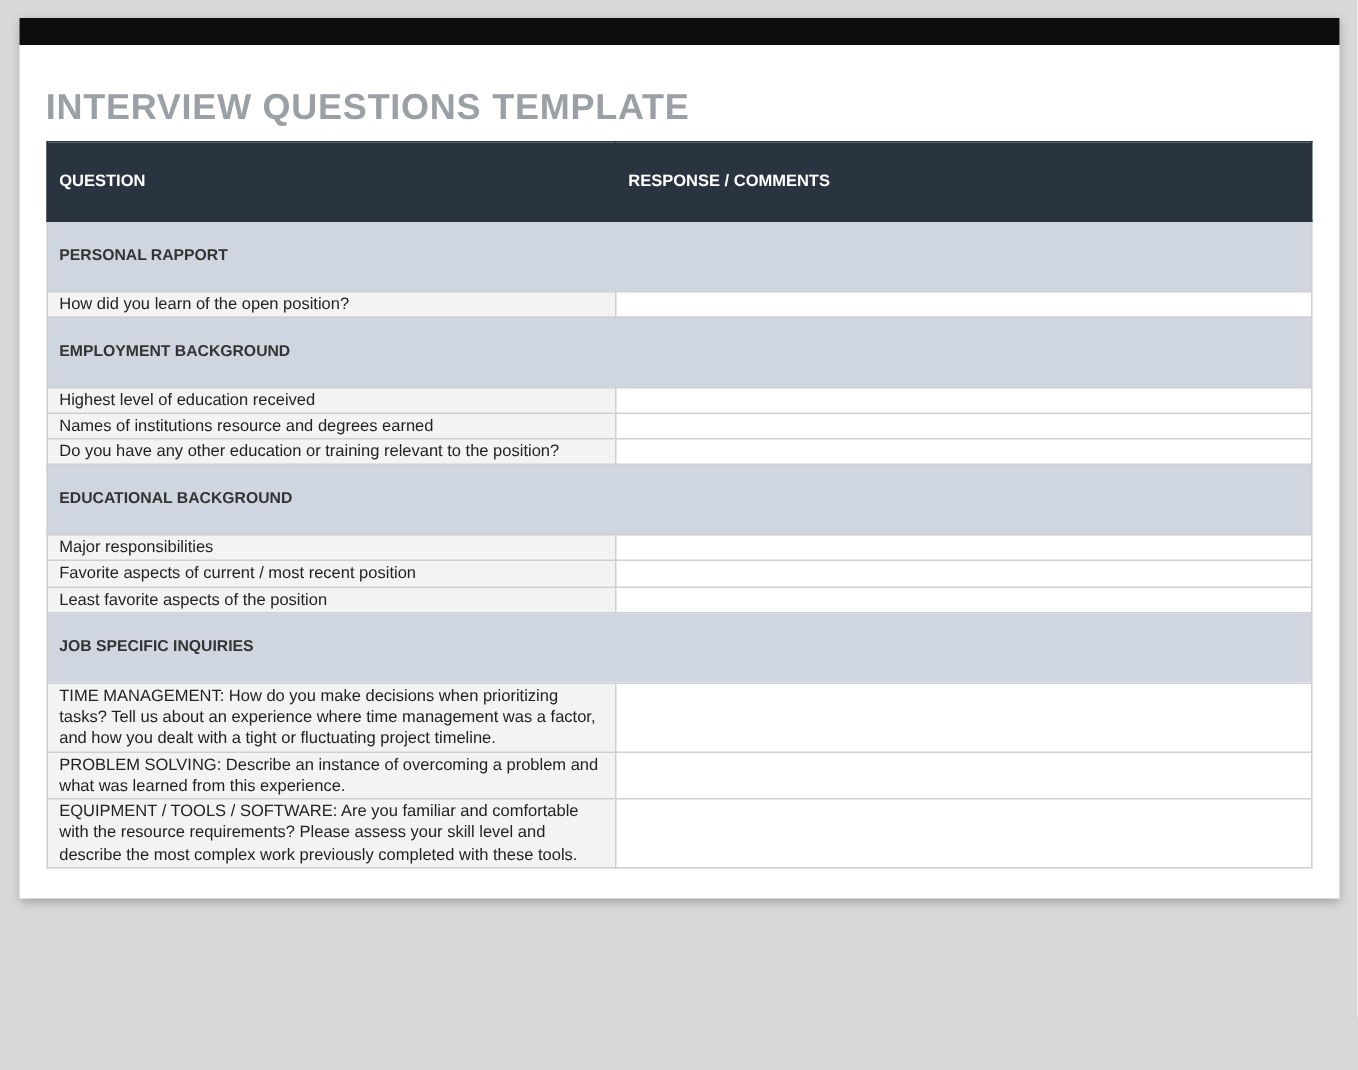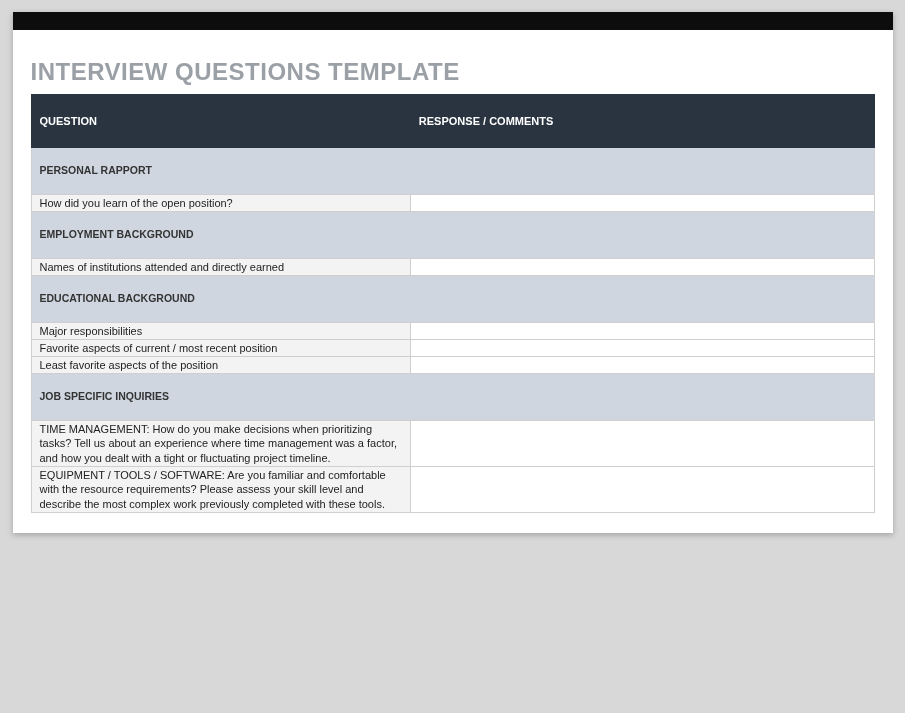--- a/index.html
+++ b/index.html
@@ -92,21 +92,29 @@
             <td colspan="2">PERSONAL RAPPORT</td>
           </tr>
           <tr class="question">
             <td class="qcell">How did you learn of the open position?</td>
             <td class="rcell"></td>
           </tr>
           <tr class="section">
             <td colspan="2">EMPLOYMENT BACKGROUND</td>
           </tr>
           <tr class="question">
-            <td class="qcell">Names of institutions attended and directly earned</td>
+            <td class="qcell">Highest level of education received</td>
+            <td class="rcell"></td>
+          </tr>
+          <tr class="question">
+            <td class="qcell">Names of institutions resource and degrees earned</td>
+            <td class="rcell"></td>
+          </tr>
+          <tr class="question">
+            <td class="qcell">Do you have any other education or training relevant to the position?</td>
             <td class="rcell"></td>
           </tr>
           <tr class="section">
             <td colspan="2">EDUCATIONAL BACKGROUND</td>
           </tr>
           <tr class="question">
             <td class="qcell">Major responsibilities</td>
             <td class="rcell"></td>
           </tr>
           <tr class="question">
@@ -118,19 +126,23 @@
             <td class="rcell"></td>
           </tr>
           <tr class="section">
             <td colspan="2">JOB SPECIFIC INQUIRIES</td>
           </tr>
           <tr class="question">
             <td class="qcell">TIME MANAGEMENT: How do you make decisions when prioritizing tasks? Tell us about an experience where time management was a factor, and how you dealt with a tight or fluctuating project timeline.</td>
             <td class="rcell"></td>
           </tr>
           <tr class="question">
+            <td class="qcell">PROBLEM SOLVING: Describe an instance of overcoming a problem and what was learned from this experience.</td>
+            <td class="rcell"></td>
+          </tr>
+          <tr class="question">
             <td class="qcell">EQUIPMENT / TOOLS / SOFTWARE: Are you familiar and comfortable with the resource requirements? Please assess your skill level and describe the most complex work previously completed with these tools.</td>
             <td class="rcell"></td>
           </tr>
         </tbody>
     </table>
   </div>
 </div>
 
 </body></html>

